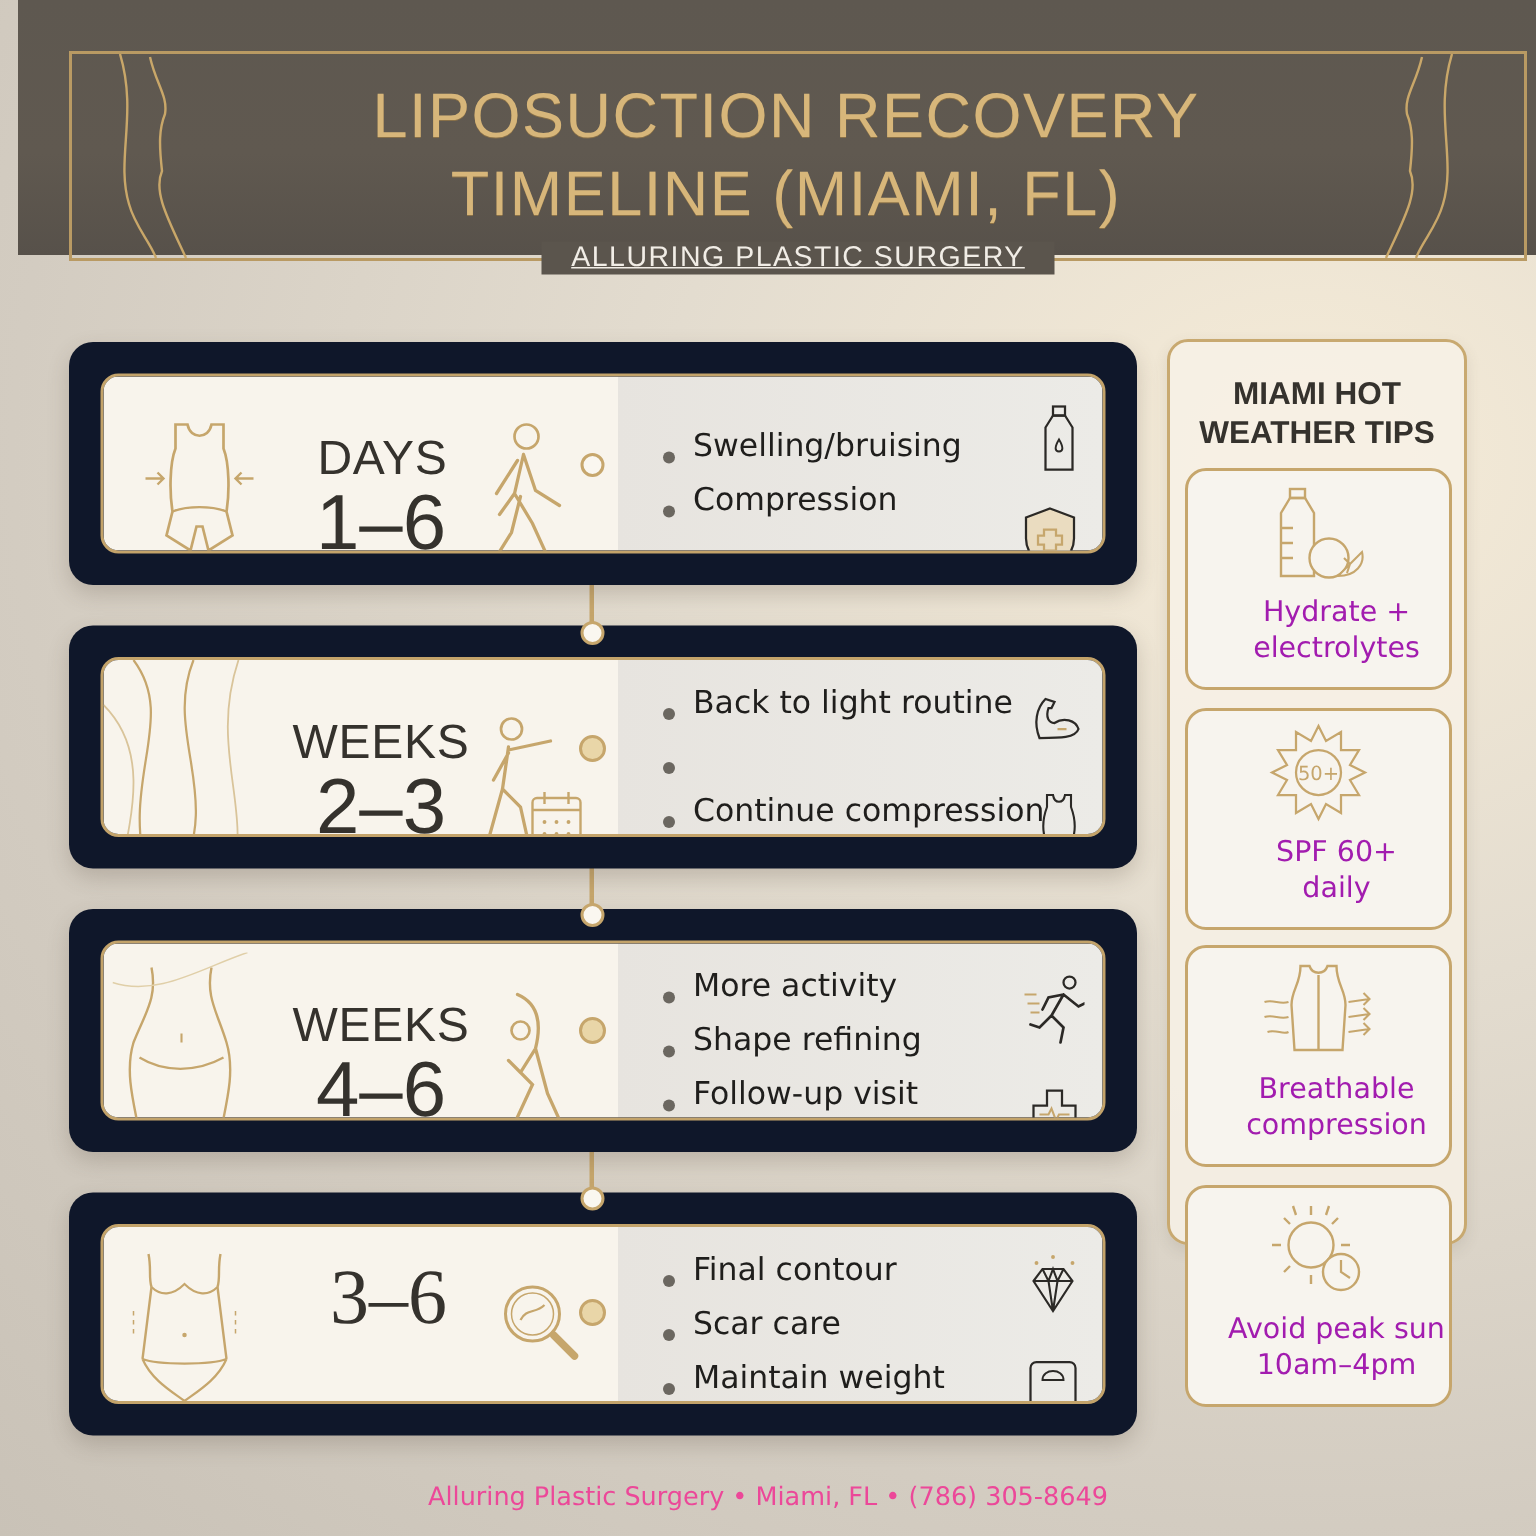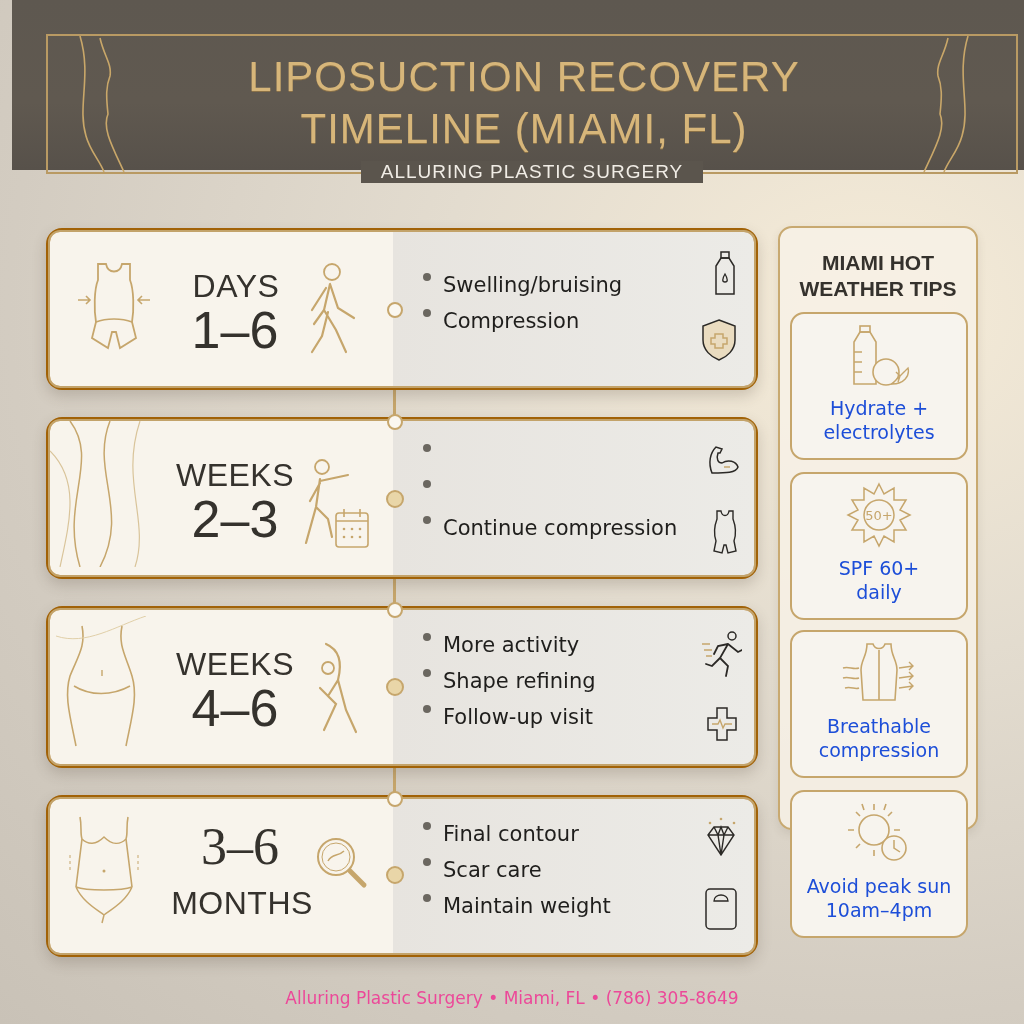--- a/index.html
+++ b/index.html
@@ -28,32 +28,32 @@
   }
   .title.l1 { top: 52px; }
   .title.l2 { top: 104px; }
   .subtitle-row {
     position: absolute; top: 160px; left: 34px; width: 972px; height: 24px;
     display: flex; align-items: center; justify-content: center;
   }
   .subtitle {
     background: #5b554d; padding: 0 20px;
     color: #f1ede6; font-family: "Liberation Sans", sans-serif;
-    font-size: 19px; letter-spacing: 1px;
+    font-size: 19px; letter-spacing: 1px; text-decoration: underline;
   }
   .deco-left, .deco-right { position: absolute; top: 36px; width: 60px; height: 136px; }
   .deco-left { left: 60px; }
   .deco-right { right: 60px; }
 
   
   .card {
     position: absolute; left: 46px; width: 712px; height: 162px;
-    border-radius: 16px; background: #a16207;
+    border-radius: 16px; background: #0f172a;
     box-shadow: 0 6px 14px rgba(80,70,55,0.22);
-    padding: 2px;
+    padding: 21px;
   }
   .card-inner {
     position: relative; width: 100%; height: 100%;
     border: 2px solid #c3a36a; border-radius: 12px;
     display: flex; overflow: hidden;
   }
   .card-left {
     width: 343px; height: 100%; position: relative;
     background: #f8f4ec;
   }
@@ -63,21 +63,21 @@
     padding-left: 30px;
     display: flex; flex-direction: column; justify-content: center;
   }
   .phase-label {
     position: absolute; text-align: center;
     font-family: "Liberation Sans", sans-serif; color: #35322d;
   }
   .phase-small { font-size: 32px; letter-spacing: 0.5px; line-height: 36px; }
   .phase-big { font-size: 52px; line-height: 56px; }
   .bullet {
-    display: flex; align-items: flex-start; height: 36px;
+    display: flex; align-items: flex-end; height: 36px;
     font-size: 21px; color: #1f1e1c; font-family: "DejaVu Sans", sans-serif;
   }
   .bullet .dot {
     width: 8px; height: 8px; border-radius: 50%; background: #6b6760; margin-right: 12px; flex-shrink: 0;
   }
   .right-icon { position: absolute; right: 16px; }
 
   
   .tline {
     position: absolute; left: 393px; top: 300px; width: 3px; height: 580px; background: #c6a66c;
@@ -100,22 +100,22 @@
     font-family: "Liberation Sans", sans-serif; font-weight: bold;
     font-size: 21px; line-height: 26px; color: #35322d;
   }
   .tip {
     position: absolute; left: 10px; width: 178px; height: 148px;
     border: 2px solid #c6a66c; border-radius: 14px; background: #f7f4ee;
     text-align: center;
   }
   .tip-icon { position: absolute; left: 50%; transform: translateX(-50%); top: 8px; }
   .tip-text {
-    position: absolute; left: 0; width: 100%; top: 82px;
-    font-size: 19px; line-height: 24px; color: #1d4ed8; font-family: "DejaVu Sans", sans-serif;
+    position: absolute; left: 12px; width: 100%; top: 82px;
+    font-size: 19px; line-height: 24px; color: #a21caf; font-family: "DejaVu Sans", sans-serif;
   }
 
   .footer {
     position: absolute; top: 988px; left: 0; width: 1024px; text-align: center;
     font-size: 17px; color: #ec4899; font-family: "DejaVu Sans", sans-serif;
   }
   svg { display: block; }
 </style>
 </head>
 <body>
@@ -199,20 +199,21 @@
             <circle cx="58" cy="72" r="1.3"></circle>
             <circle cx="42" cy="80" r="1.3"></circle>
             <circle cx="50" cy="80" r="1.3"></circle>
             <circle cx="58" cy="80" r="1.3"></circle>
           </g>
       </svg>
     </div>
     <div class="card-right">
       <div class="bullet">
           <span class="dot"></span>
+          <span>Back to light routine</span>
         </div>
       <div class="bullet">
           <span class="dot"></span>
         </div>
       <div class="bullet">
           <span class="dot"></span>
           <span>Continue compression</span>
         </div>
       <svg class="right-icon" style="top:22px;right:12px;" width="36" height="34" viewBox="0 0 36 34">
         <path d="M6 30 C2 20, 4 10, 10 4 L16 6 L14 10 L12 10 C10 16, 12 20, 16 20 C22 16, 30 18, 32 24 C30 30, 20 30, 6 30 Z" fill="none" stroke="#2b2926" stroke-width="1.5"></path>
@@ -273,21 +274,20 @@
     <div class="card-left">
       <svg style="position:absolute;left:16px;top:16px;" width="76" height="110" viewBox="0 0 76 110">
         <path d="M14 2 C16 12, 14 18, 16 24 M62 2 C60 12, 62 18, 60 24" fill="none" stroke="#c6a66c" stroke-width="1.6"></path>
         <path d="M16 24 C22 30, 30 30, 38 22 C46 30, 54 30, 60 24" fill="none" stroke="#c6a66c" stroke-width="1.4"></path>
         <path d="M16 24 C14 40, 12 56, 10 72 M60 24 C62 40, 64 56, 66 72" fill="none" stroke="#c6a66c" stroke-width="1.6"></path>
         <path d="M10 72 C20 76, 56 76, 66 72 M10 72 C16 86, 30 94, 38 100 C46 94, 60 86, 66 72 M38 100 L36 108" fill="none" stroke="#c6a66c" stroke-width="1.5"></path>
         <circle cx="38" cy="56" r="1.5" fill="#c6a66c"></circle>
         <path d="M4 40 L4 56 M72 40 L72 56" stroke="#c6a66c" stroke-width="1" stroke-dasharray="3 3"></path>
       </svg>
       <div class="phase-label phase-big" style="left:130px;top:20px;width:120px;font-family:Liberation Serif, serif;">3–6</div>
-      <div class="phase-label phase-small" style="left:112px;top:86px;width:160px;">MONTHS</div>
       <svg style="position:absolute;left:262px;top:34px;" width="60" height="60" viewBox="0 0 60 60">
         <circle cx="24" cy="24" r="18" fill="none" stroke="#c6a66c" stroke-width="2"></circle>
         <circle cx="24" cy="24" r="14" fill="none" stroke="#c6a66c" stroke-width="1"></circle>
         <path d="M16 28 C20 20, 26 24, 32 18" fill="none" stroke="#c6a66c" stroke-width="1.5"></path>
         <path d="M38 38 L52 52" stroke="#c6a66c" stroke-width="5" stroke-linecap="round"></path>
       </svg>
     </div>
     <div class="card-right">
       <div class="bullet">
           <span class="dot"></span>

